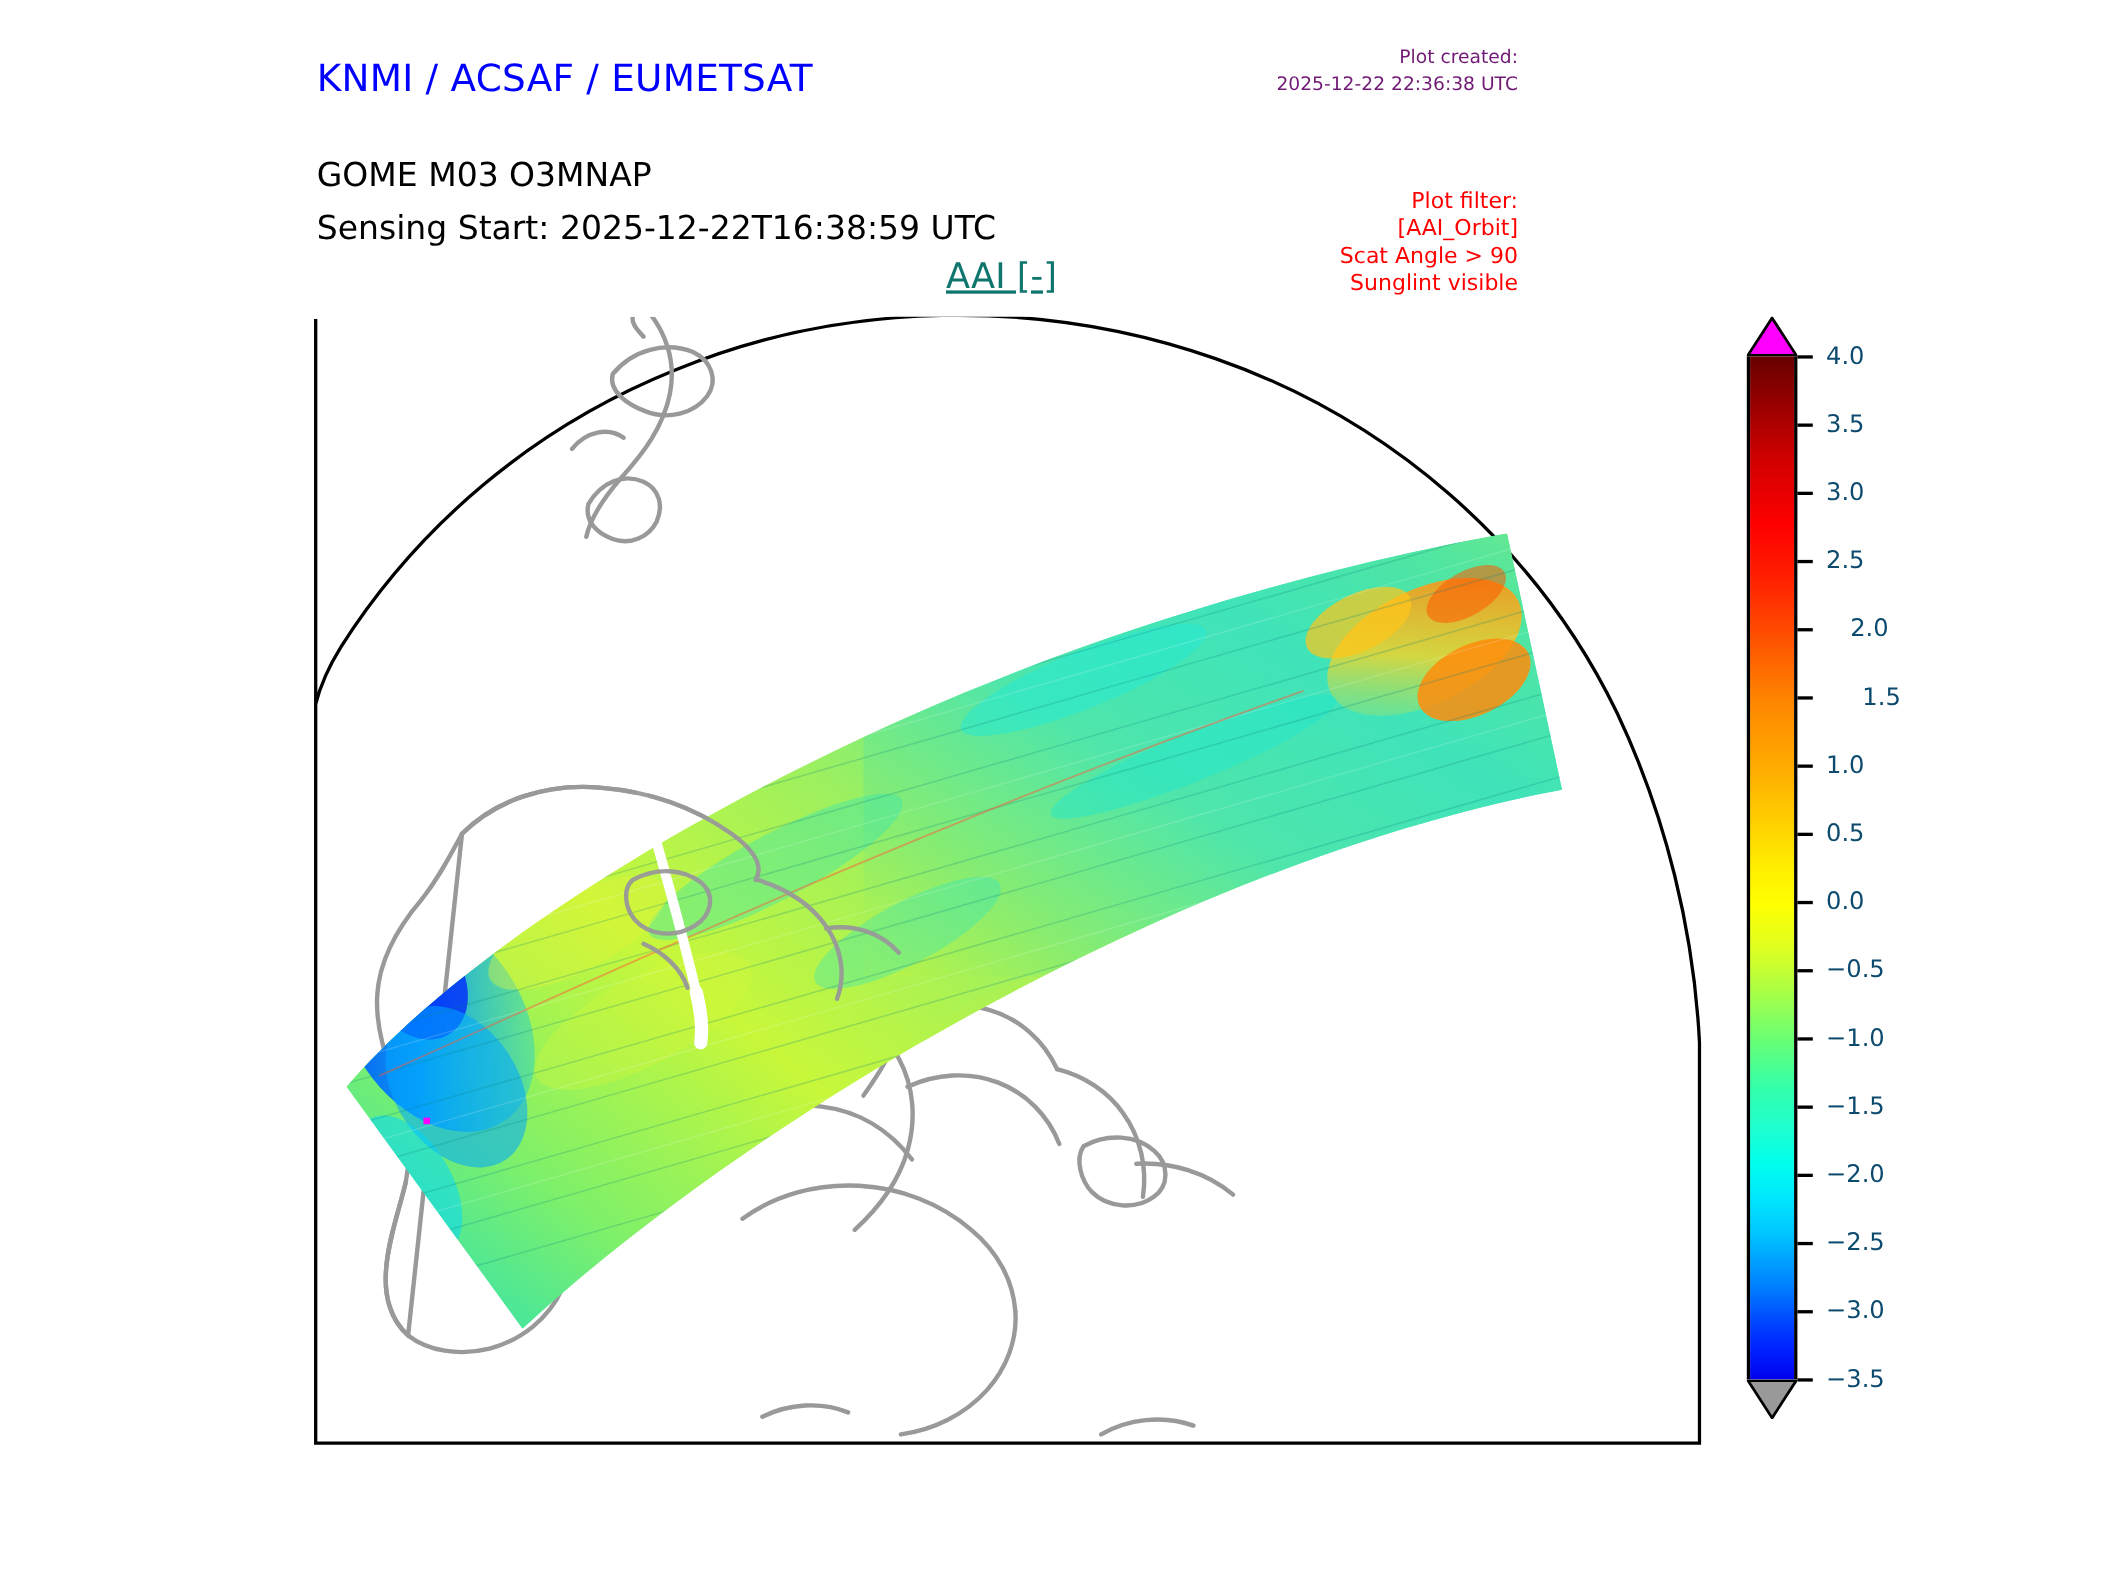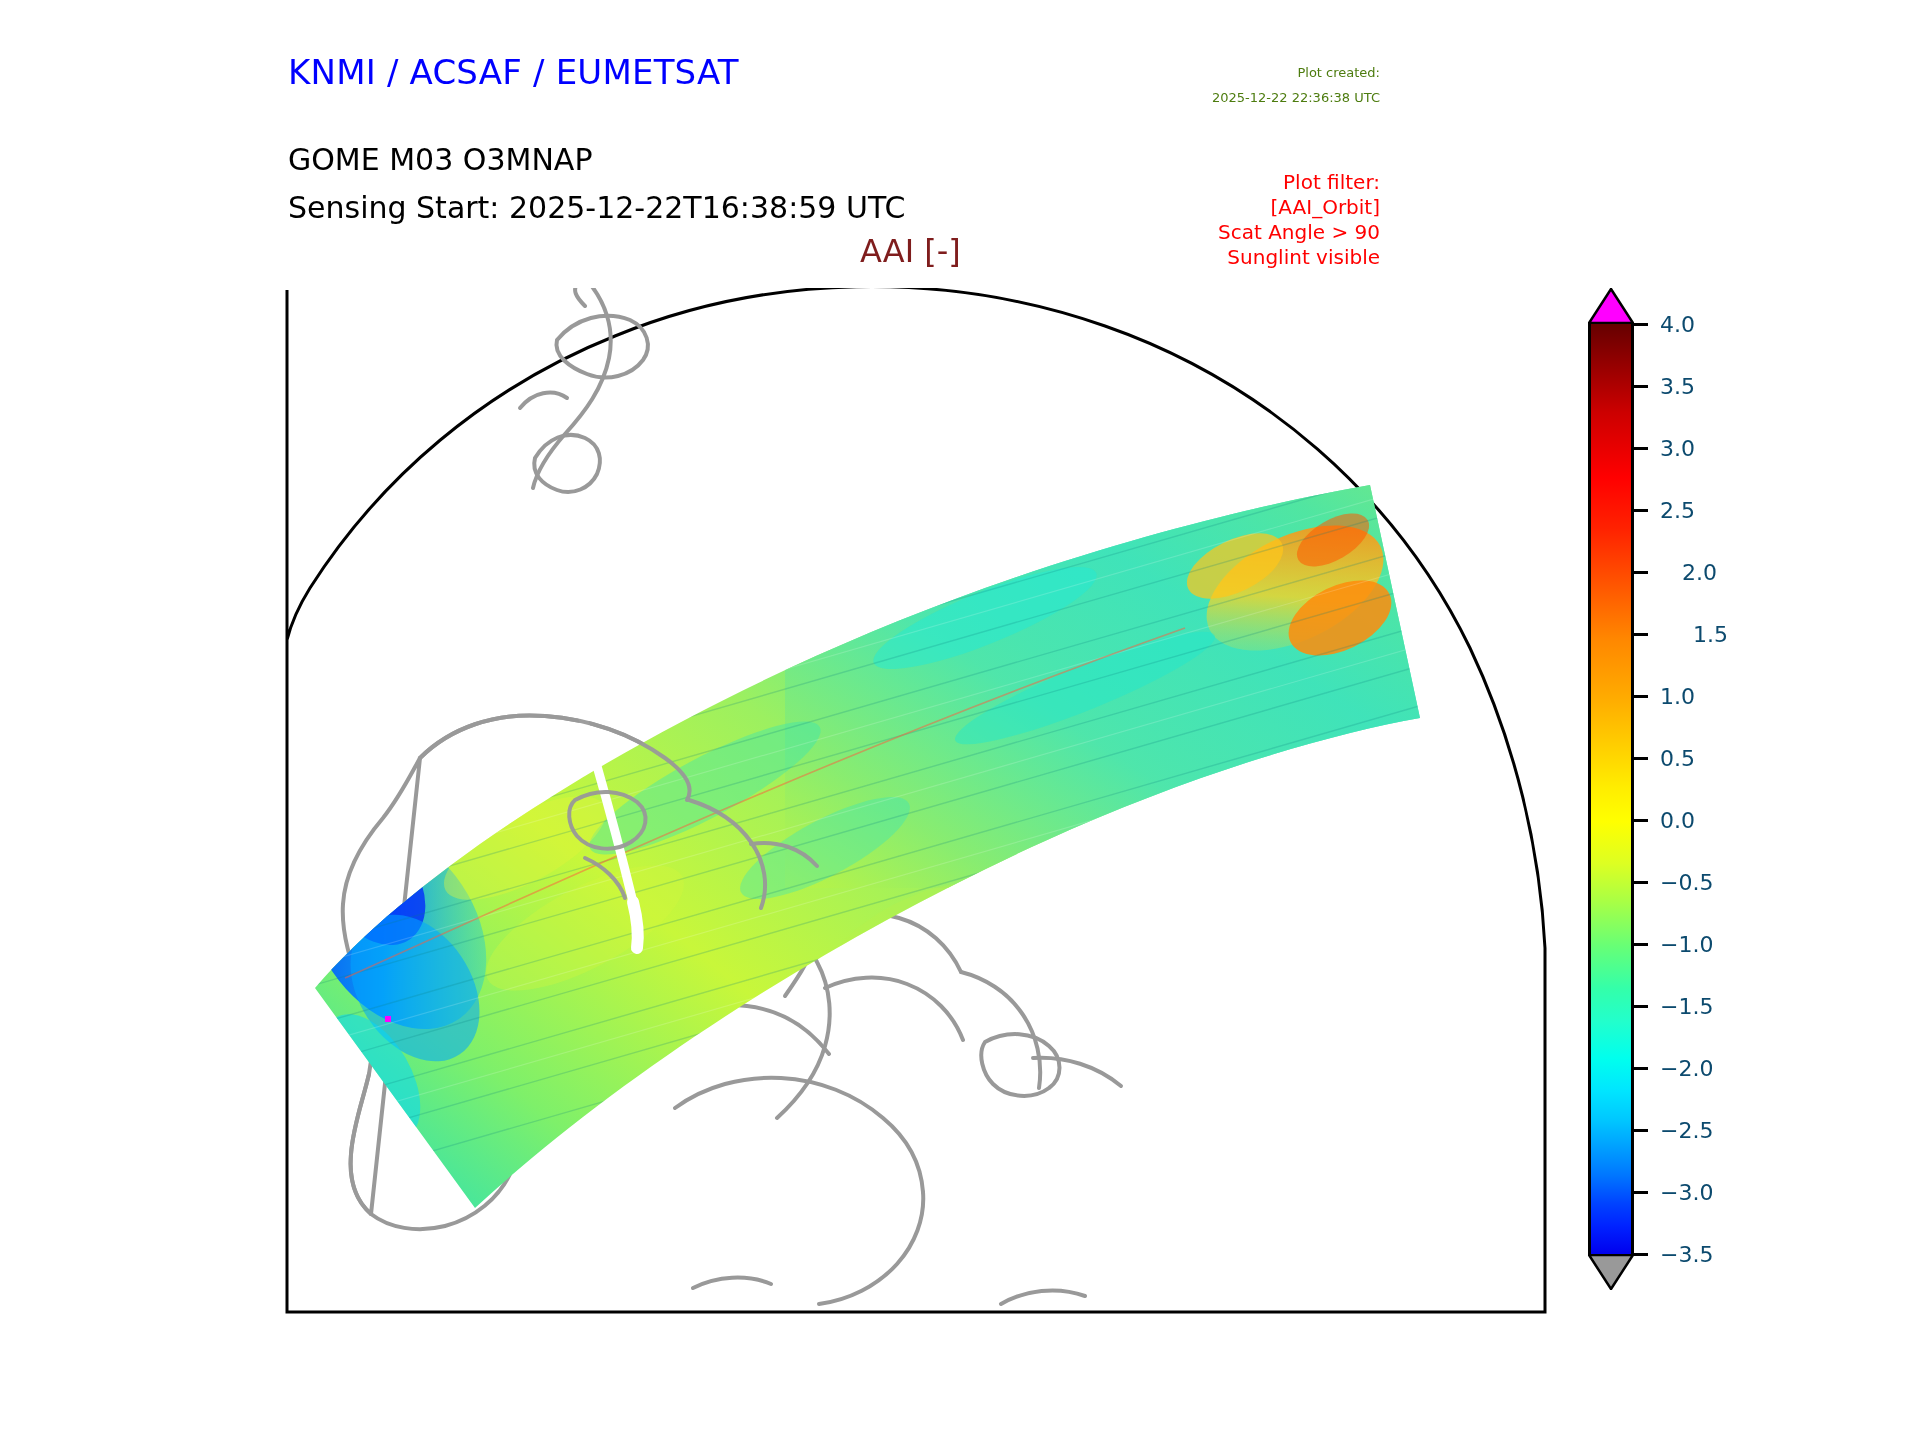--- a/index.html
+++ b/index.html
@@ -5,23 +5,23 @@
 <style>
   html,body{margin:0;padding:0;background:#ffffff;}
   body{width:1920px;height:1440px;position:relative;overflow:hidden;
        font-family:"DejaVu Sans","Liberation Sans",sans-serif;color:#000;}
   .abs{position:absolute;}
 
   
   #org-title{left:288px;top:52px;font-size:34px;color:#0000ff;letter-spacing:0.2px;white-space:nowrap;text-align:center;}
   #product-line{left:288px;top:142px;font-size:30px;color:#000;white-space:nowrap;}
   #sensing-line{left:288px;top:190px;font-size:30px;color:#000;white-space:nowrap;}
-  #plot-variable{left:860px;top:232px;font-size:32px;color:#7f1d1d;white-space:nowrap;}
-
-  #plot-created{right:540px;top:60px;text-align:right;font-size:13px;line-height:25px;color:#4d7c0f;white-space:nowrap;}
+  #plot-variable{left:860px;top:232px;font-size:32px;color:#0f766e;white-space:nowrap;text-decoration:underline;}
+
+  #plot-created{right:540px;top:40px;text-align:right;font-size:17px;line-height:25px;color:#701a75;white-space:nowrap;}
   #plot-filter{right:540px;top:170px;text-align:right;font-size:20px;line-height:25px;color:#ff0000;white-space:nowrap;}
 
   
   #map-panel{left:285px;top:288px;width:1262px;height:1026px;}
   #map-svg{display:block;}
 
   
   #colorbar-group{left:1588px;top:288px;width:300px;height:1026px;}
   #cbar-over{position:absolute;left:0;top:0;width:46px;height:36px;}
   #cbar-bar{position:absolute;left:0;top:36px;width:46px;height:930px;

